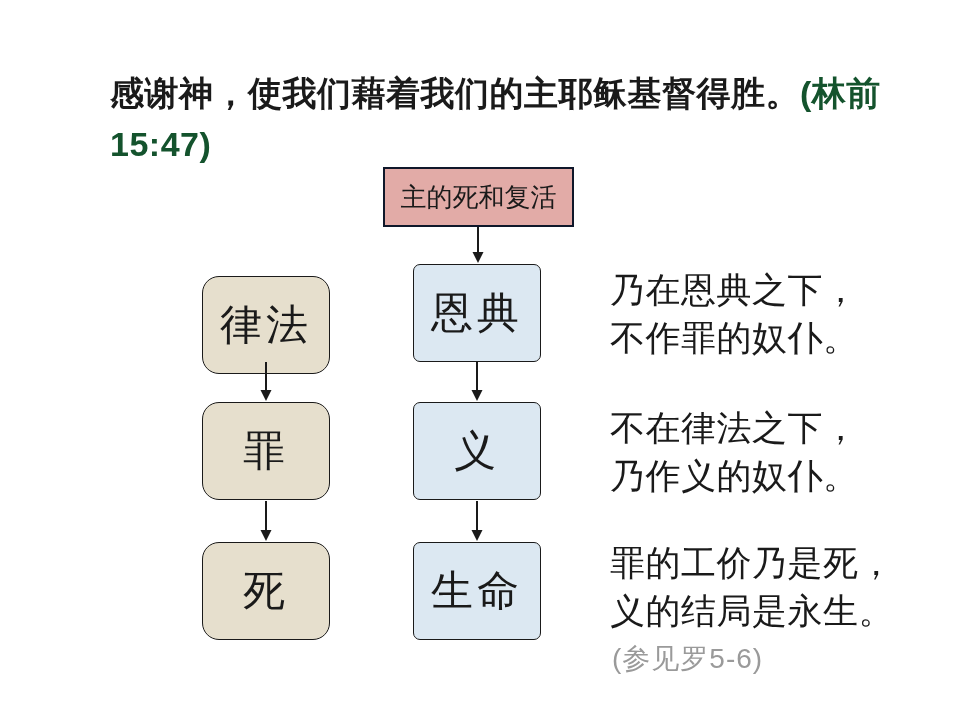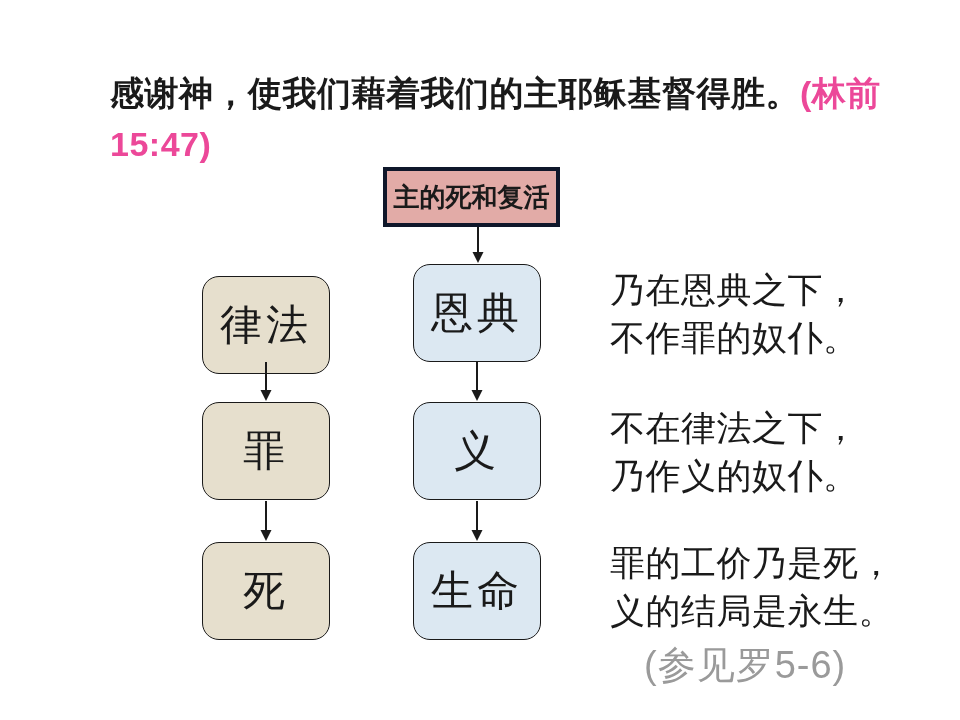--- a/index.html
+++ b/index.html
@@ -20,53 +20,53 @@
   .title {
     position: absolute;
     left: 110px;
     top: 68px;
     width: 790px;
     font-size: 34px;
     font-weight: 600;
     line-height: 51px;
     letter-spacing: 0.5px;
   }
-  .muted { color: #ec4899; }
+  .muted { color: #14532d; }
   
   .dbox {
     position: absolute;
     display: flex;
     align-items: center;
     justify-content: center;
     box-sizing: border-box;
     text-align: center;
   }
   .box-top {
     left: 383px;
     top: 167px;
-    width: 177px;
+    width: 191px;
     height: 60px;
     background: #e2aba7;
-    border: 4px solid #0f172a;
+    border: 2px solid #0f172a;
     font-size: 26px;
-    font-weight: 700;
+    font-weight: 400;
     font-family: "Liberation Serif", "DejaVu Serif", serif;
   }
   .rounded {
     width: 128px;
     height: 98px;
     border: 1.5px solid #1a1a1a;
     border-radius: 17px;
     font-size: 42px;
     font-weight: 500;
     font-family: "Liberation Serif", "DejaVu Serif", serif;
     letter-spacing: 4px;
   }
   .tan  { background: #e6dfcd; }
-  .blue { background: #dce8f2; }
+  .blue { background: #dce8f2; border-radius: 7px; }
   .pos-law    { left: 202px; top: 264px; margin-top: 12px; }
   .pos-grace  { left: 413px; top: 264px; }
   .pos-sin    { left: 202px; top: 402px; }
   .pos-right  { left: 413px; top: 402px; }
   .pos-death  { left: 202px; top: 542px; }
   .pos-life   { left: 413px; top: 542px; }
   
   .arrows {
     position: absolute;
     left: 0; top: 0;
@@ -83,25 +83,24 @@
     line-height: 48px;
     letter-spacing: 0.5px;
   }
   .note-1 { top: 266px; }
   .note-2 { top: 404px; }
   .note-3 { top: 539px; }
   .footnote {
     position: absolute;
     left: 612px;
     top: 640px;
-    font-size: 38px;
+    font-size: 28px;
     font-weight: 400;
     color: #9a9a9a;
     letter-spacing: 1px;
-    margin-left: 32px;
   }
 </style>
 </head>
 <body>
 
 <div class="slide">
 
   <div class="title">
     <div><span>感谢神，使我们藉着我们的主耶稣基督得胜。</span><span class="muted">(林前</span></div>
     <div class="muted">15:47)</div>

